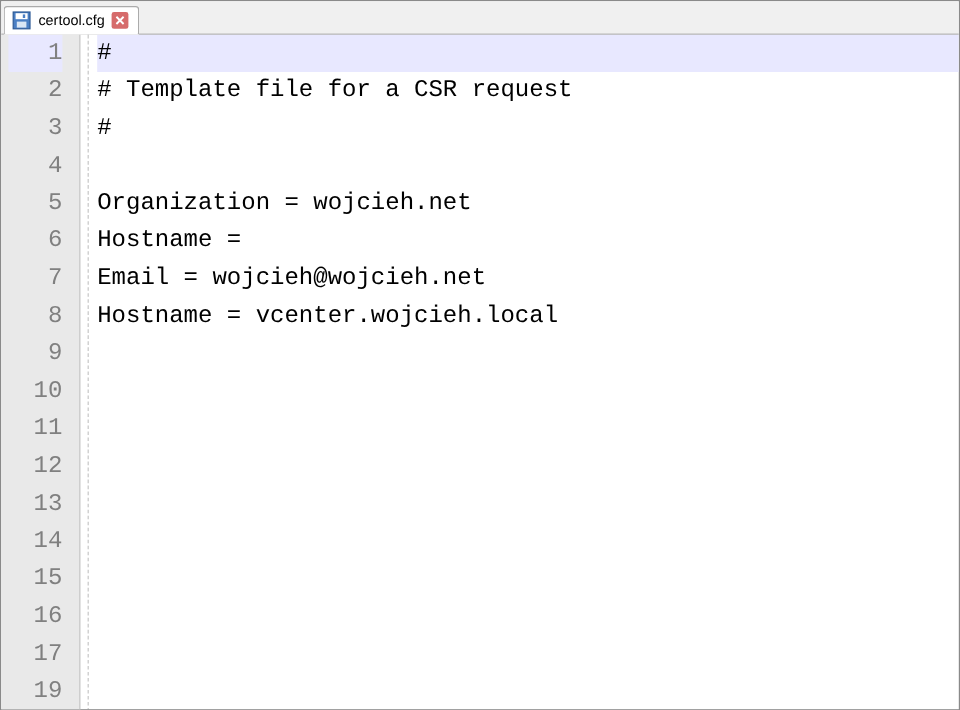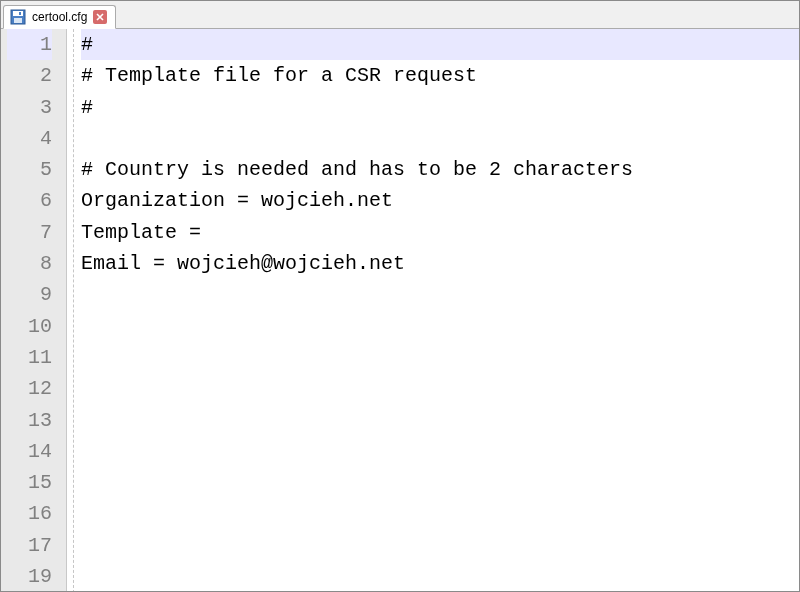--- a/index.html
+++ b/index.html
@@ -141,22 +141,22 @@
     <div class="line">16</div>
     <div class="line">17</div>
     <div class="line">19</div>
   </div>
   <div class="code">
     <div class="divider"></div>
     <div class="line highlight">#</div>
     <div class="line"># Template file for a CSR request</div>
     <div class="line">#</div>
     <div class="line"></div>
-    <div class="line"># Country is needed and has to be 2 characters</div>
     <div class="line">Organization = wojcieh.net</div>
-    <div class="line">Template =</div>
+    <div class="line">Hostname =</div>
     <div class="line">Email = wojcieh@wojcieh.net</div>
+    <div class="line">Hostname = vcenter.wojcieh.local</div>
     <div class="line"></div>
     <div class="line"></div>
     <div class="line"></div>
     <div class="line"></div>
   </div>
 </div>
 
 </body></html>

